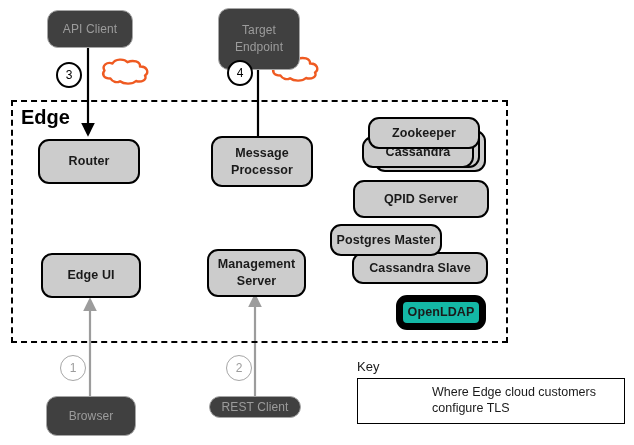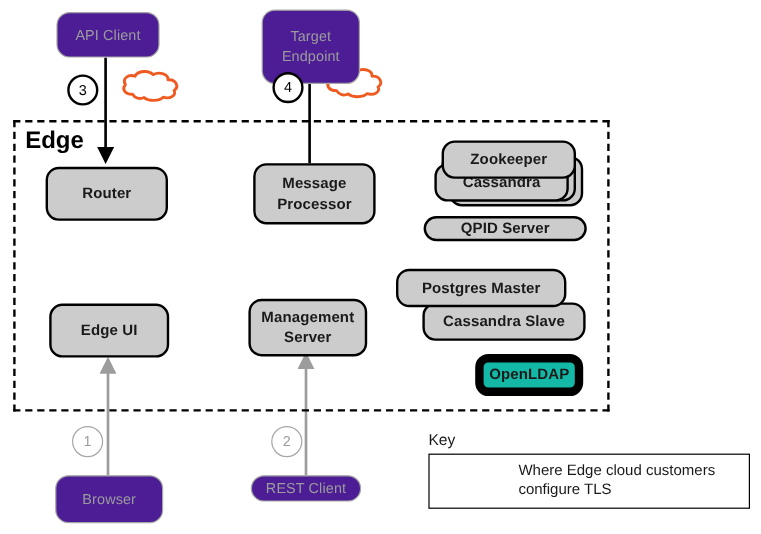--- a/index.html
+++ b/index.html
@@ -38,21 +38,21 @@
   }
   .node.solid {
     background: #cccccc;
     border: 2px solid #000000;
   }
   .node.light {
     background: #14b8a6;
     border: 7px solid #000000;
   }
   .node.ghost {
-    background: #4c1d95;
+    background: #404040;
     border: 1.6px solid #a6a6a6;
     color: #9c9c9c;
     font-weight: normal;
     font-size: 12px;
   }
   
   .stackback {
     position: absolute;
     box-sizing: border-box;
     background: #cccccc;
@@ -194,24 +194,24 @@
 
 <div class="node solid" style="left:207px; top:249px; width:99px; height:48px;">Management
 Server</div>
 
 <div class="stackback" style="left:374px; top:130px; width:112px; height:42px;"></div>
 <div class="stackback" style="left:368px; top:126px; width:112px; height:42px;"></div>
 
 <div class="node solid" style="left:362px; top:136px; width:112px; height:32px;">Cassandra</div>
 <div class="node solid" style="left:368px; top:117px; width:112px; height:32px;">Zookeeper</div>
 
-<div class="node solid" style="left:353px; top:180px; width:136px; height:21px;">QPID Server</div>
+<div class="node solid" style="left:353px; top:180px; width:136px; height:38px;">QPID Server</div>
 
 <div class="node solid" style="left:352px; top:252px; width:136px; height:32px; justify-content:center;">Cassandra Slave</div>
-<div class="node solid" style="left:330px; top:224px; width:142px; height:32px;">Postgres Master</div>
+<div class="node solid" style="left:330px; top:224px; width:112px; height:32px;">Postgres Master</div>
 
 <div class="node light" style="left:396px; top:295px; width:90px; height:35px;">OpenLDAP</div>
 
 <div class="step dark" style="left:56px; top:62px;">3</div>
 <div class="step dark" style="left:227px; top:60px;">4</div>
 <div class="step grey" style="left:60px; top:355px;">1</div>
 <div class="step grey" style="left:226px; top:355px;">2</div>
 
 <div id="key-label">Key</div>
 <div id="key-box"></div>

